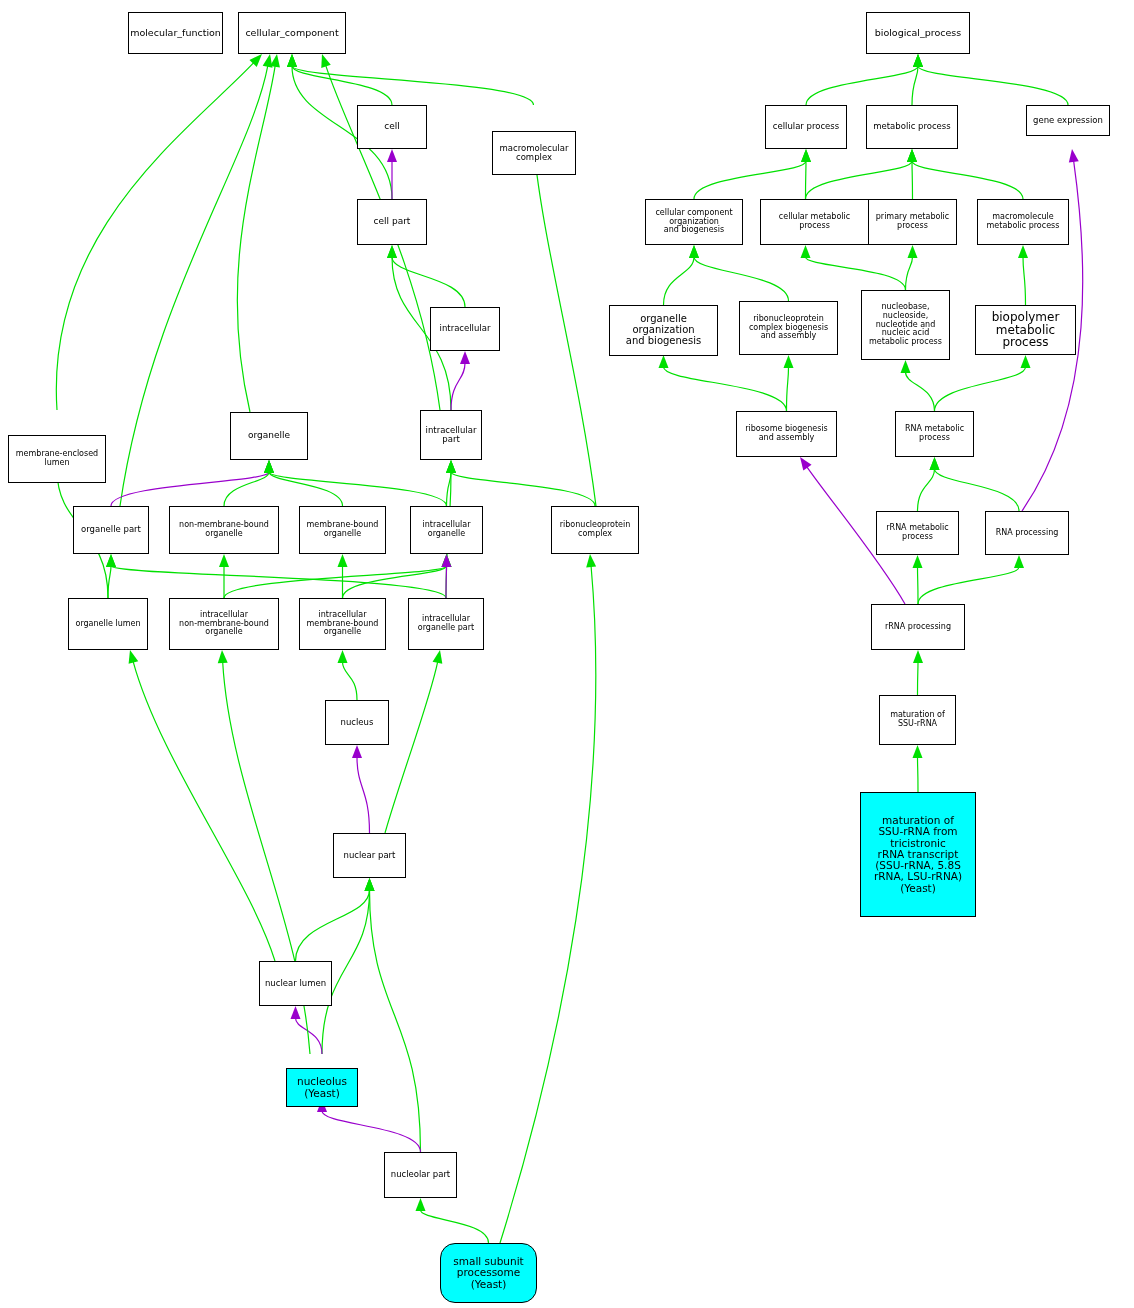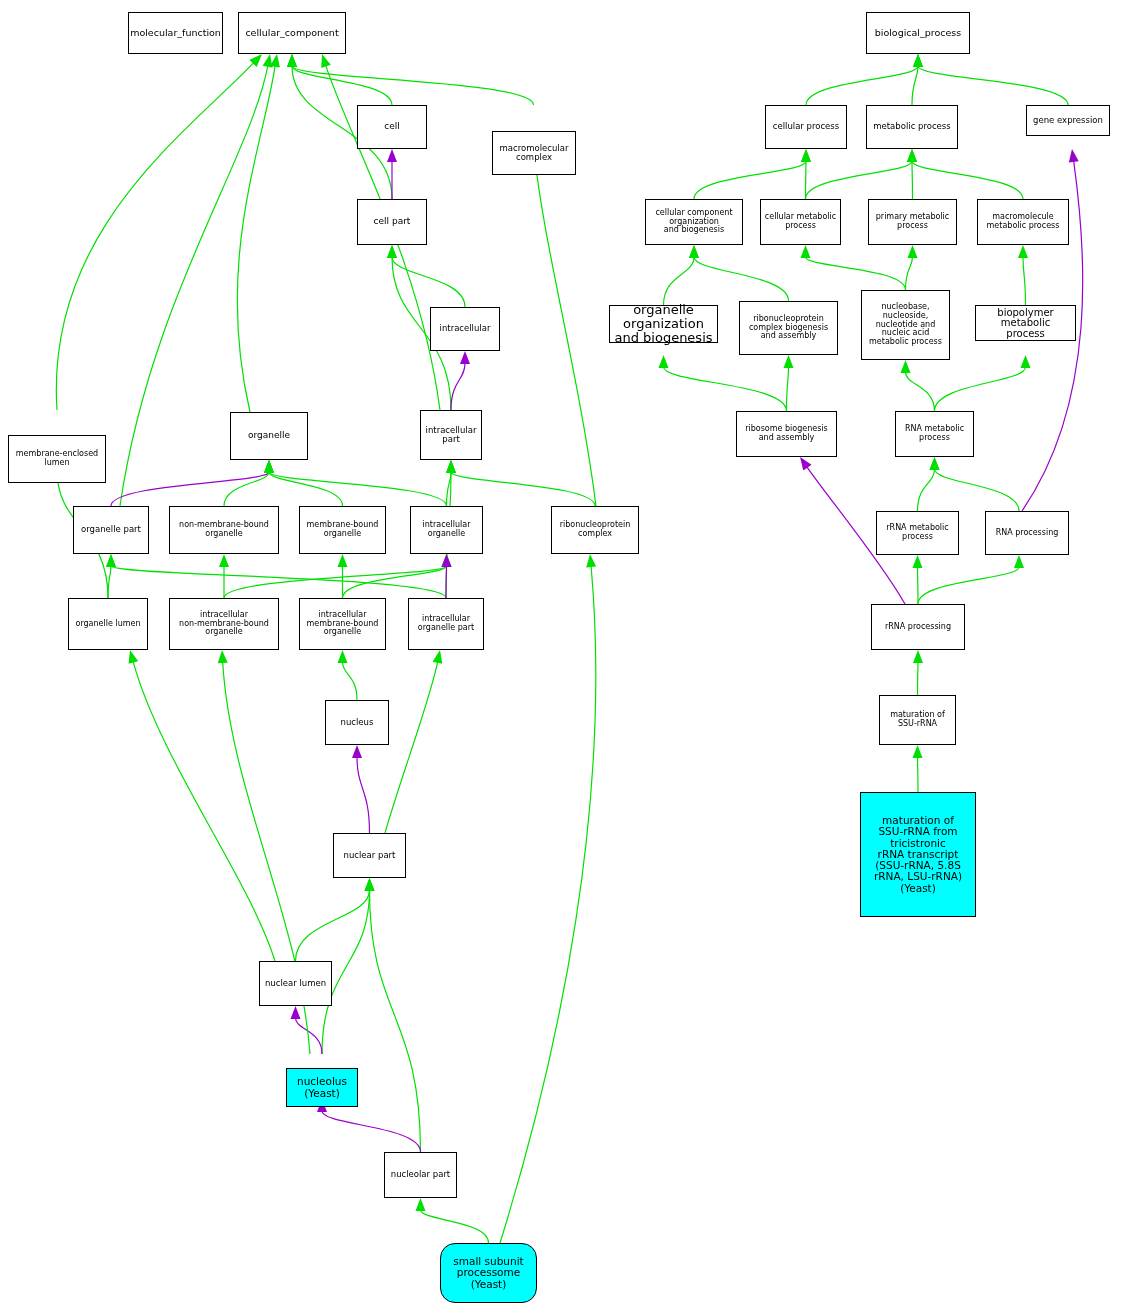--- a/index.html
+++ b/index.html
@@ -172,52 +172,52 @@
       <span class="go-label">gene expression</span>
     </div>
     <div class="go-node" style="left: 357px; top: 199px; width: 70px; height: 46px; font-size: 9px;">
       <span class="go-label">cell part</span>
     </div>
     <div class="go-node" style="left: 645px; top: 199px; width: 98px; height: 46px; font-size: 8px;">
       <span class="go-label">cellular component
 organization
 and biogenesis</span>
     </div>
-    <div class="go-node" style="left: 760px; top: 199px; width: 81px; height: 46px; font-size: 8px;">
+    <div class="go-node" style="left: 760px; top: 199px; width: 109px; height: 46px; font-size: 8px;">
       <span class="go-label">cellular metabolic
 process</span>
     </div>
     <div class="go-node" style="left: 868px; top: 199px; width: 89px; height: 46px; font-size: 8px;">
       <span class="go-label">primary metabolic
 process</span>
     </div>
     <div class="go-node" style="left: 977px; top: 199px; width: 92px; height: 46px; font-size: 8px;">
       <span class="go-label">macromolecule
 metabolic process</span>
     </div>
     <div class="go-node" style="left: 430px; top: 307px; width: 70px; height: 44px; font-size: 8.5px;">
       <span class="go-label">intracellular</span>
     </div>
-    <div class="go-node" style="left: 609px; top: 305px; width: 109px; height: 38px; font-size: 13px; align-items: center;">
+    <div class="go-node" style="left: 609px; top: 305px; width: 109px; height: 51px; font-size: 10px; align-items: center;">
       <span class="go-label">organelle organization
 and biogenesis</span>
     </div>
     <div class="go-node" style="left: 739px; top: 301px; width: 99px; height: 54px; font-size: 8px;">
       <span class="go-label">ribonucleoprotein
 complex biogenesis
 and assembly</span>
     </div>
     <div class="go-node" style="left: 861px; top: 290px; width: 89px; height: 70px; font-size: 8px;">
       <span class="go-label">nucleobase,
 nucleoside,
 nucleotide and
 nucleic acid
 metabolic process</span>
     </div>
-    <div class="go-node" style="left: 975px; top: 305px; width: 101px; height: 36px; font-size: 10px; align-items: flex-end;">
+    <div class="go-node" style="left: 975px; top: 305px; width: 101px; height: 50px; font-size: 12px;">
       <span class="go-label">biopolymer metabolic
 process</span>
     </div>
     <div class="go-node" style="left: 8px; top: 410px; width: 98px; height: 48px; font-size: 8px; margin-top: 25px;">
       <span class="go-label">membrane-enclosed
 lumen</span>
     </div>
     <div class="go-node" style="left: 230px; top: 412px; width: 78px; height: 48px; font-size: 9px;">
       <span class="go-label">organelle</span>
     </div>

